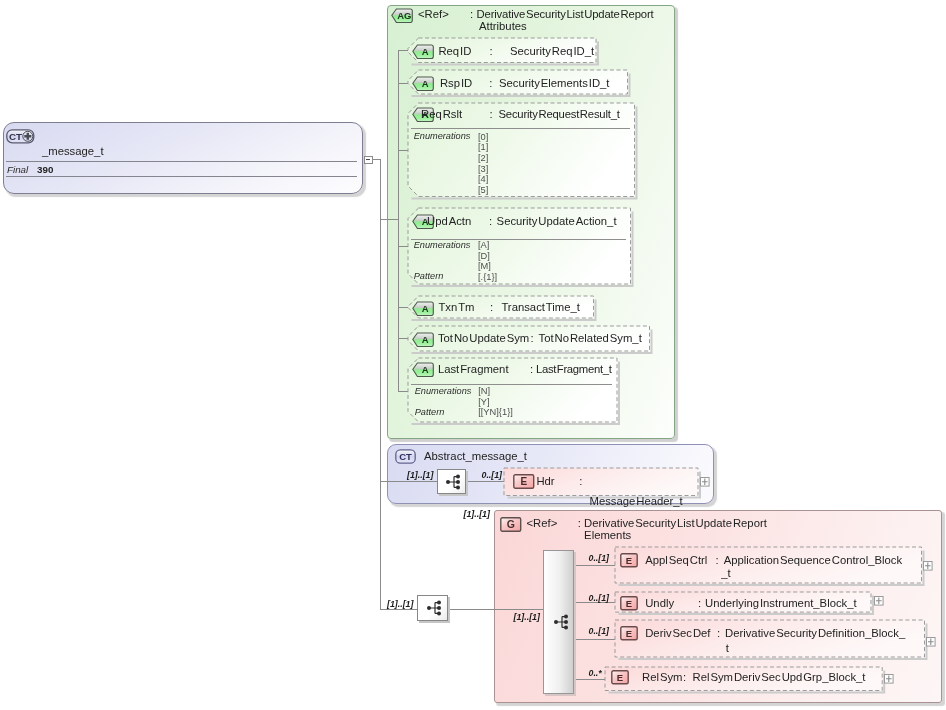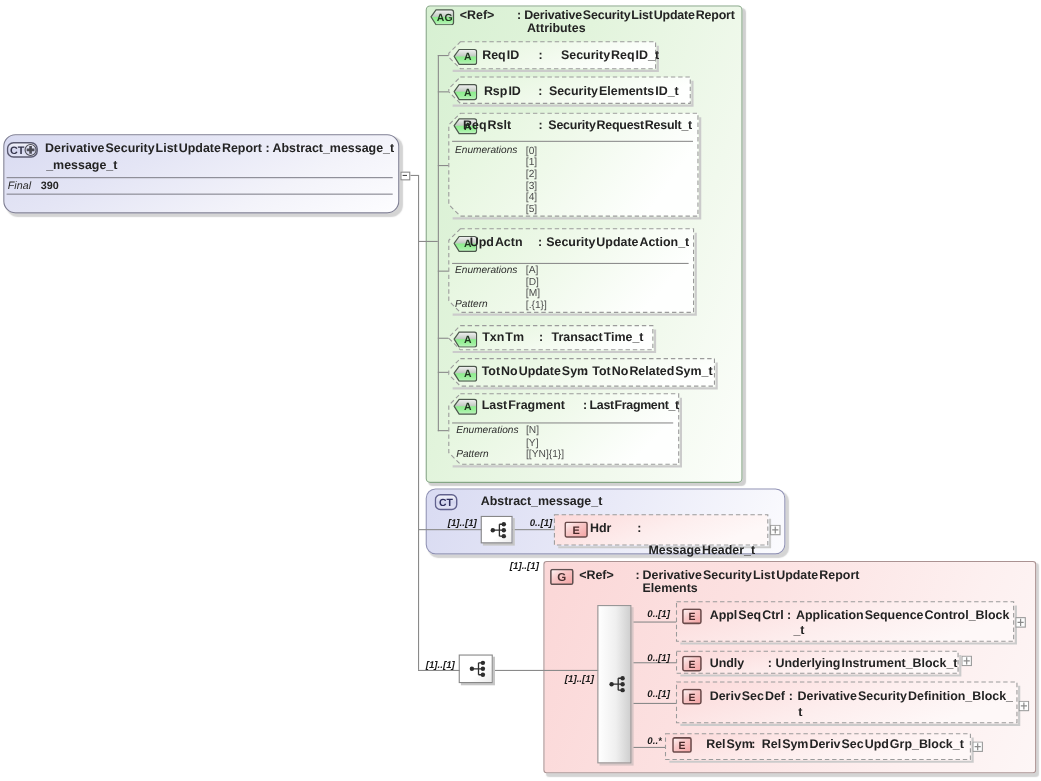--- a/index.html
+++ b/index.html
@@ -1,17 +1,17 @@
 <!DOCTYPE html>
 <html><head><meta charset="utf-8"><style>
 .t2{position:absolute;font-weight:bold;font-size:9.8px;line-height:10px;color:#232323;white-space:pre}
 html,body{margin:0;padding:0;background:#ffffff}
 #c{position:relative;width:946px;height:710px;background:#ffffff;overflow:hidden;
    font-family:"Liberation Sans",sans-serif}
-.t{position:absolute;font-weight:bold;font-size:11.3px;line-height:11px;color:#232323;white-space:pre}
+.t{position:absolute;font-weight:normal;font-size:11.3px;line-height:11px;color:#232323;white-space:pre}
 .occ{position:absolute;font-style:italic;font-weight:bold;font-size:8.8px;line-height:9px;color:#1a1a1a;white-space:pre}
 .el{position:absolute;font-style:italic;font-size:9.2px;line-height:10px;color:#2c2c2c;white-space:pre;margin-top:-2px}
 .ev{position:absolute;font-size:9.3px;line-height:10px;color:#4e4e4e;white-space:pre;margin-top:-2px}
 .nt{position:absolute;font-style:italic;font-size:9.8px;line-height:10px;color:#2c2c2c;white-space:pre}
 .nt2{position:absolute;font-style:italic;font-size:9px;line-height:10px;color:#2c2c2c;white-space:pre}
 </style></head><body>
 <div id="c">
 <svg width="0" height="0" style="position:absolute">
       <defs>
 <linearGradient id="gA" x1="0" y1="0" x2="0" y2="1">
@@ -182,31 +182,30 @@
 <span class="ev" style="left:478.2px;top:388px">[N]</span>
 <span class="ev" style="left:478.2px;top:398.5px">[Y]</span>
 <span class="el" style="left:414.7px;top:408.8px">Pattern</span>
 <span class="ev" style="left:478.2px;top:409px">[[YN]{1}]</span>
 <svg style="position:absolute;left:6px;top:128.5px" width="29" height="15" viewBox="0 0 29 15">
       <rect x="0.8" y="0.8" width="27" height="13" rx="5.5" fill="url(#gCT)" stroke="#595970" stroke-width="1.3"></rect>
       <text x="3" y="11" font-family="Liberation Sans" font-size="9.8" font-weight="bold" fill="#33334a">CT</text>
       <circle cx="21.8" cy="7.3" r="5" fill="none" stroke="#4c4c55" stroke-width="1"></circle>
       <path d="M 21.8 3.8 V 10.8 M 18.3 7.3 H 25.3" stroke="#4c4c55" stroke-width="2.4" fill="none"></path>
     </svg>
-<span class="t" style="left:41px;top:129.5px">Derivative Security List Update Report : Abstract_message_t</span>
 <span class="t" style="left:42px;top:145.5px">_message_t</span>
 <div style="position:absolute;left:6px;top:160.5px;width:351px;height:1px;background:#85858f"></div>
 <span class="nt" style="left:7px;top:164.5px">Final</span>
 <span class="t2" style="left:37px;top:164.8px">390</span>
 <div style="position:absolute;left:6px;top:176px;width:351px;height:1px;background:#85858f"></div>
 <svg style="position:absolute;left:395px;top:449px" width="22" height="16" viewBox="0 0 22 16">
       <rect x="0.8" y="0.8" width="19.4" height="13.4" rx="4.5" fill="url(#gCT)" stroke="#62628e" stroke-width="1.3"></rect>
       <text x="10.5" y="11" font-family="Liberation Sans" font-size="9.5" font-weight="bold" fill="#2e2e5e" text-anchor="middle">CT</text>
     </svg>
-<span class="t" style="left:437px;top:450.5px">Abstract_message_t</span>
+<span class="t" style="left:424px;top:450.5px">Abstract_message_t</span>
 <span class="occ" style="left:407px;top:470.5px">[1]..[1]</span>
 <span class="occ" style="left:481.5px;top:470.5px">0..[1]</span>
 <div style="position:absolute;left:437px;top:469px;width:29px;height:25px;box-sizing:border-box;background:linear-gradient(135deg,#ffffff 60%,#ececec);border:1px solid #878787;box-shadow:2px 2px 0 #c6c6c6"></div>
 <svg style="position:absolute;left:445px;top:473.5px" width="16" height="16" viewBox="0 0 16 16">
       <path d="M 3 8 H 13 M 9 2.6 H 13 M 9 13.4 H 13 M 9 2.6 V 13.4" fill="none" stroke="#2d2d2d" stroke-width="1.2"></path>
       <circle cx="3" cy="8" r="2" fill="#2d2d2d"></circle>
       <circle cx="13" cy="2.6" r="2" fill="#2d2d2d"></circle>
       <circle cx="13" cy="8" r="2" fill="#2d2d2d"></circle>
       <circle cx="13" cy="13.4" r="2" fill="#2d2d2d"></circle>
     </svg>

